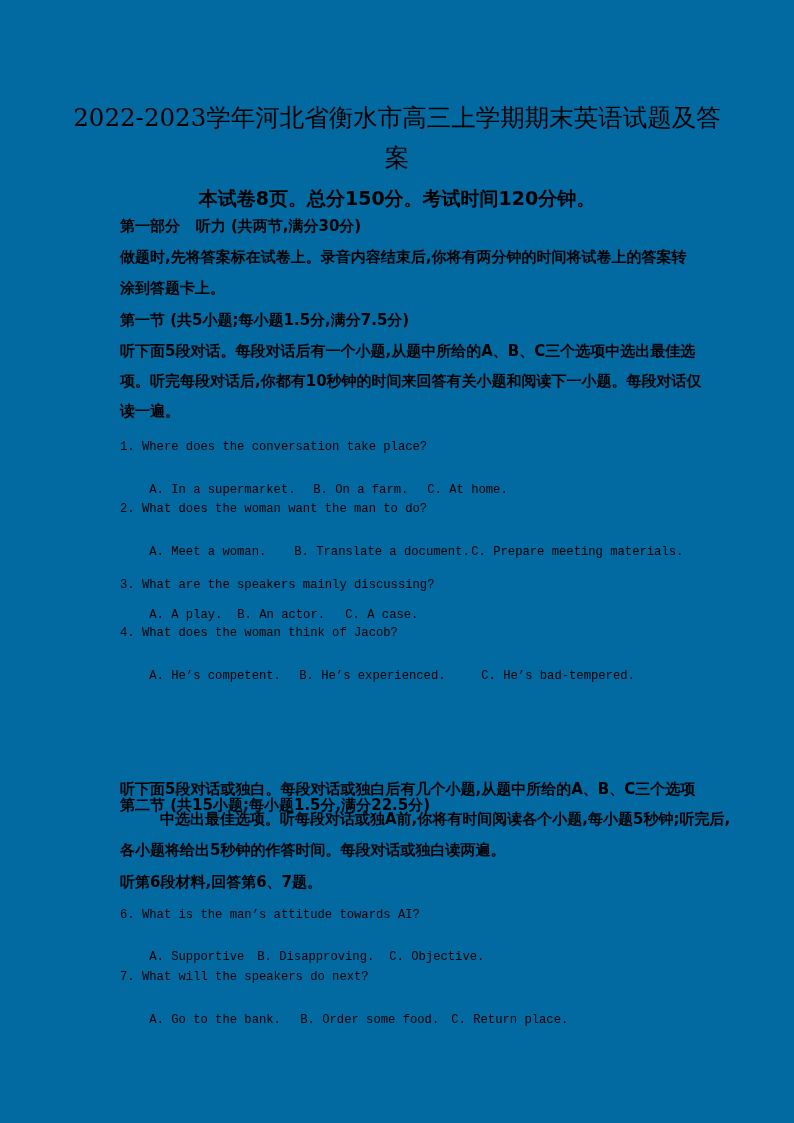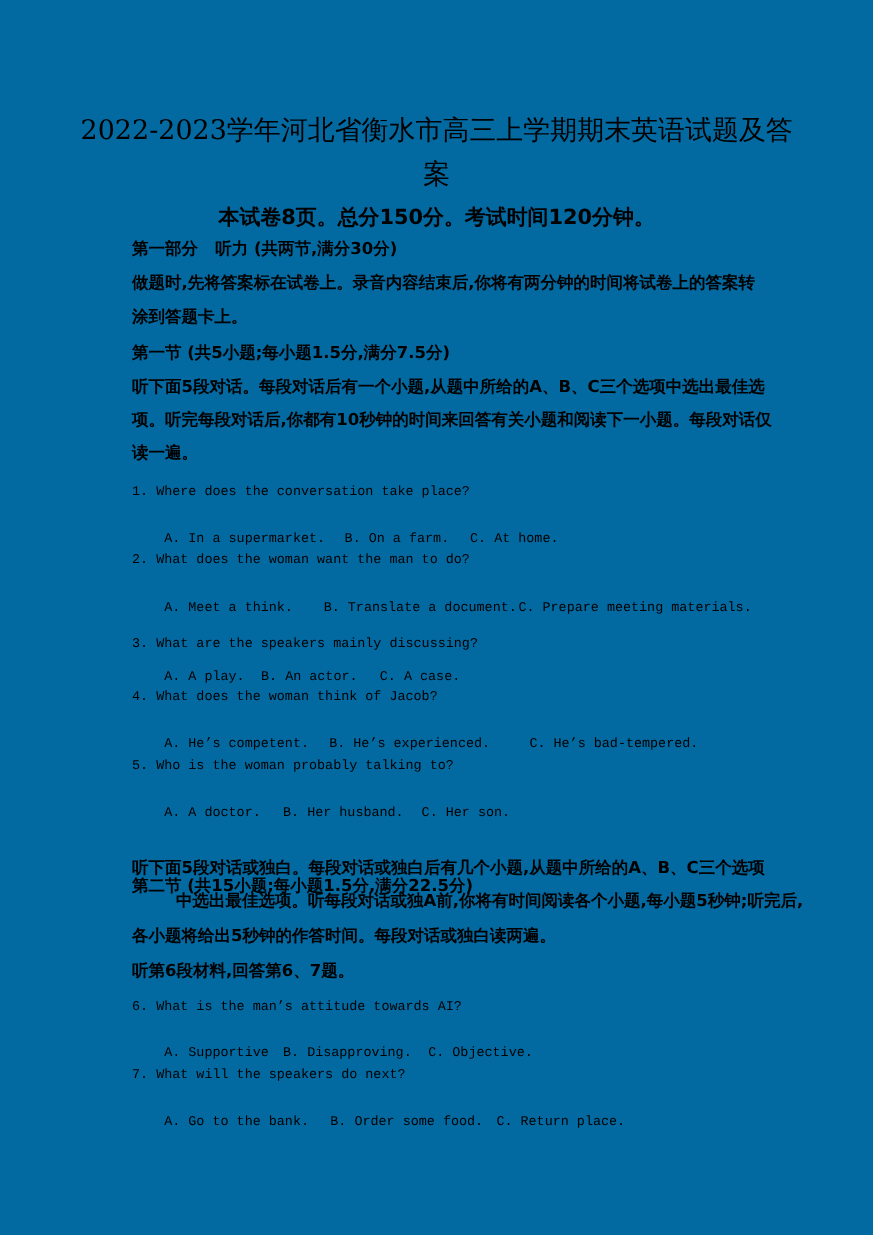--- a/index.html
+++ b/index.html
@@ -32,37 +32,33 @@
   <div class="line cn-bold" style="top:374px;">项。听完每段对话后,你都有10秒钟的时间来回答有关小题和阅读下一小题。每段对话仅</div>
   <div class="line cn-bold" style="top:404px;">读一遍。</div>
 
   <div class="line en-mono" style="top:441px;">1. Where does the conversation take place?</div>
   <div class="line en-mono" style="top:472px;">
     <span class="opt" style="width:164px;">A. In a supermarket.</span><span class="opt" style="width:114px;">B. On a farm.</span><span class="opt">C. At home.</span>
   </div>
 
   <div class="line en-mono" style="top:503px;">2. What does the woman want the man to do?</div>
   <div class="line en-mono" style="top:534px;">
-    <span class="opt" style="width:145px;">A. Meet a think.</span><span class="opt" style="width:177px;">B. Translate a document.</span><span class="opt">C. Prepare meeting materials.</span>
+    <span class="opt" style="width:145px;">A. Meet a woman.</span><span class="opt" style="width:177px;">B. Translate a document.</span><span class="opt">C. Prepare meeting materials.</span>
   </div>
 
   <div class="line en-mono" style="top:579px;">3. What are the speakers mainly discussing?</div>
   <div class="line en-mono" style="top:597px;">
     <span class="opt" style="width:88px;">A. A play.</span><span class="opt" style="width:108px;">B. An actor.</span><span class="opt">C. A case.</span>
   </div>
 
   <div class="line en-mono" style="top:627px;">4. What does the woman think of Jacob?</div>
   <div class="line en-mono" style="top:658px;">
     <span class="opt" style="width:150px;">A. He’s competent.</span><span class="opt" style="width:182px;">B. He’s experienced.</span><span class="opt">C. He’s bad-tempered.</span>
   </div>
 
-  <div class="line en-mono" style="top:690px;">5. Who is the woman probably talking to?</div>
-  <div class="line en-mono" style="top:721px;">
-    <span class="opt" style="width:108px;">A. A doctor.</span><span class="opt" style="width:126px;">B. Her husband.</span><span class="opt">C. Her son.</span>
-  </div>
 
   <div class="line cn-bold" style="top:750px;margin-top:48px;">第二节 (共15小题;每小题1.5分,满分22.5分)</div>
   <div class="line cn-bold" style="top:782px;">听下面5段对话或独白。每段对话或独白后有几个小题,从题中所给的A、B、C三个选项</div>
   <div class="line cn-bold" style="top:812px;padding-left:40px;">中选出最佳选项。听每段对话或独A前,你将有时间阅读各个小题,每小题5秒钟;听完后,</div>
   <div class="line cn-bold" style="top:843px;">各小题将给出5秒钟的作答时间。每段对话或独白读两遍。</div>
   <div class="line cn-bold" style="top:875px;">听第6段材料,回答第6、7题。</div>
 
   <div class="line en-mono" style="top:909px;">6. What is the man’s attitude towards AI?</div>
   <div class="line en-mono" style="top:939px;">
     <span class="opt" style="width:108px;">A. Supportive</span><span class="opt" style="width:132px;">B. Disapproving.</span><span class="opt">C. Objective.</span>

